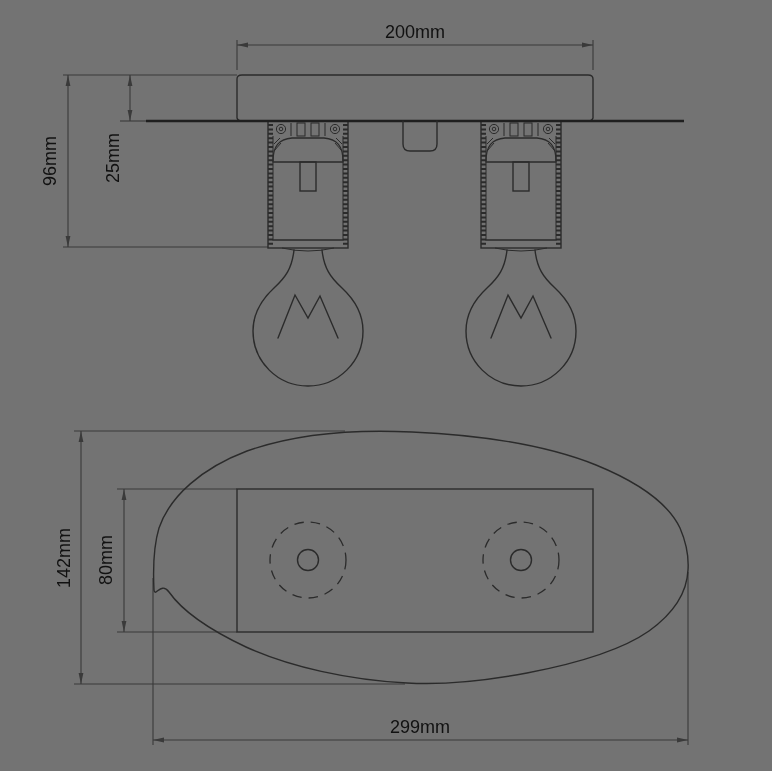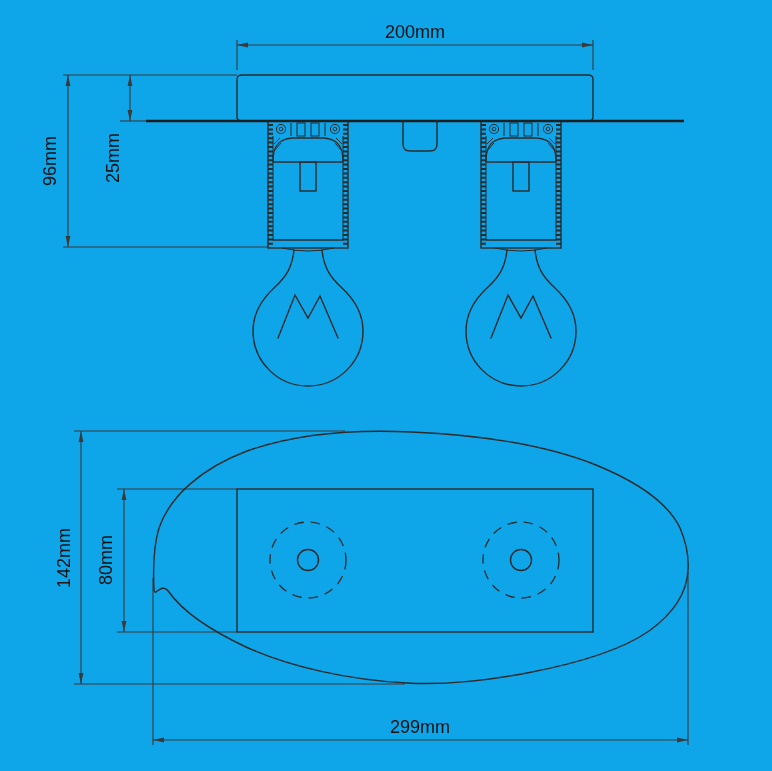--- a/index.html
+++ b/index.html
@@ -1,16 +1,16 @@
 <!DOCTYPE html>
 <html><head>
 <meta charset="utf-8">
 <style>
   html,body{margin:0;padding:0;background:#ffffff;}
-  .stage{width:772px;height:771px;background:#0ea5e9;position:relative;overflow:hidden;}
+  .stage{width:772px;height:771px;background:#737373;position:relative;overflow:hidden;}
   svg{display:block;}
   text{font-family:"Liberation Sans","DejaVu Sans",sans-serif;font-size:18px;fill:#111111;}
   .outline{stroke:#2b2b2b;stroke-width:1.4;fill:none;stroke-linecap:round;}
   .outline-thick{stroke:#1f1f1f;stroke-width:2.6;fill:none;stroke-linecap:butt;}
   .dim{stroke:#3a3a3a;stroke-width:1.1;fill:none;stroke-linecap:butt;}
   .arrow{fill:#3a3a3a;stroke:none;}
   .wall{stroke:#2b2b2b;stroke-width:5;stroke-dasharray:2 2.4;fill:none;}
   .thin{stroke:#2b2b2b;stroke-width:1;fill:none;}
   .dashed{stroke:#2b2b2b;stroke-width:1.3;fill:none;stroke-dasharray:9.5 7;}
 </style>

